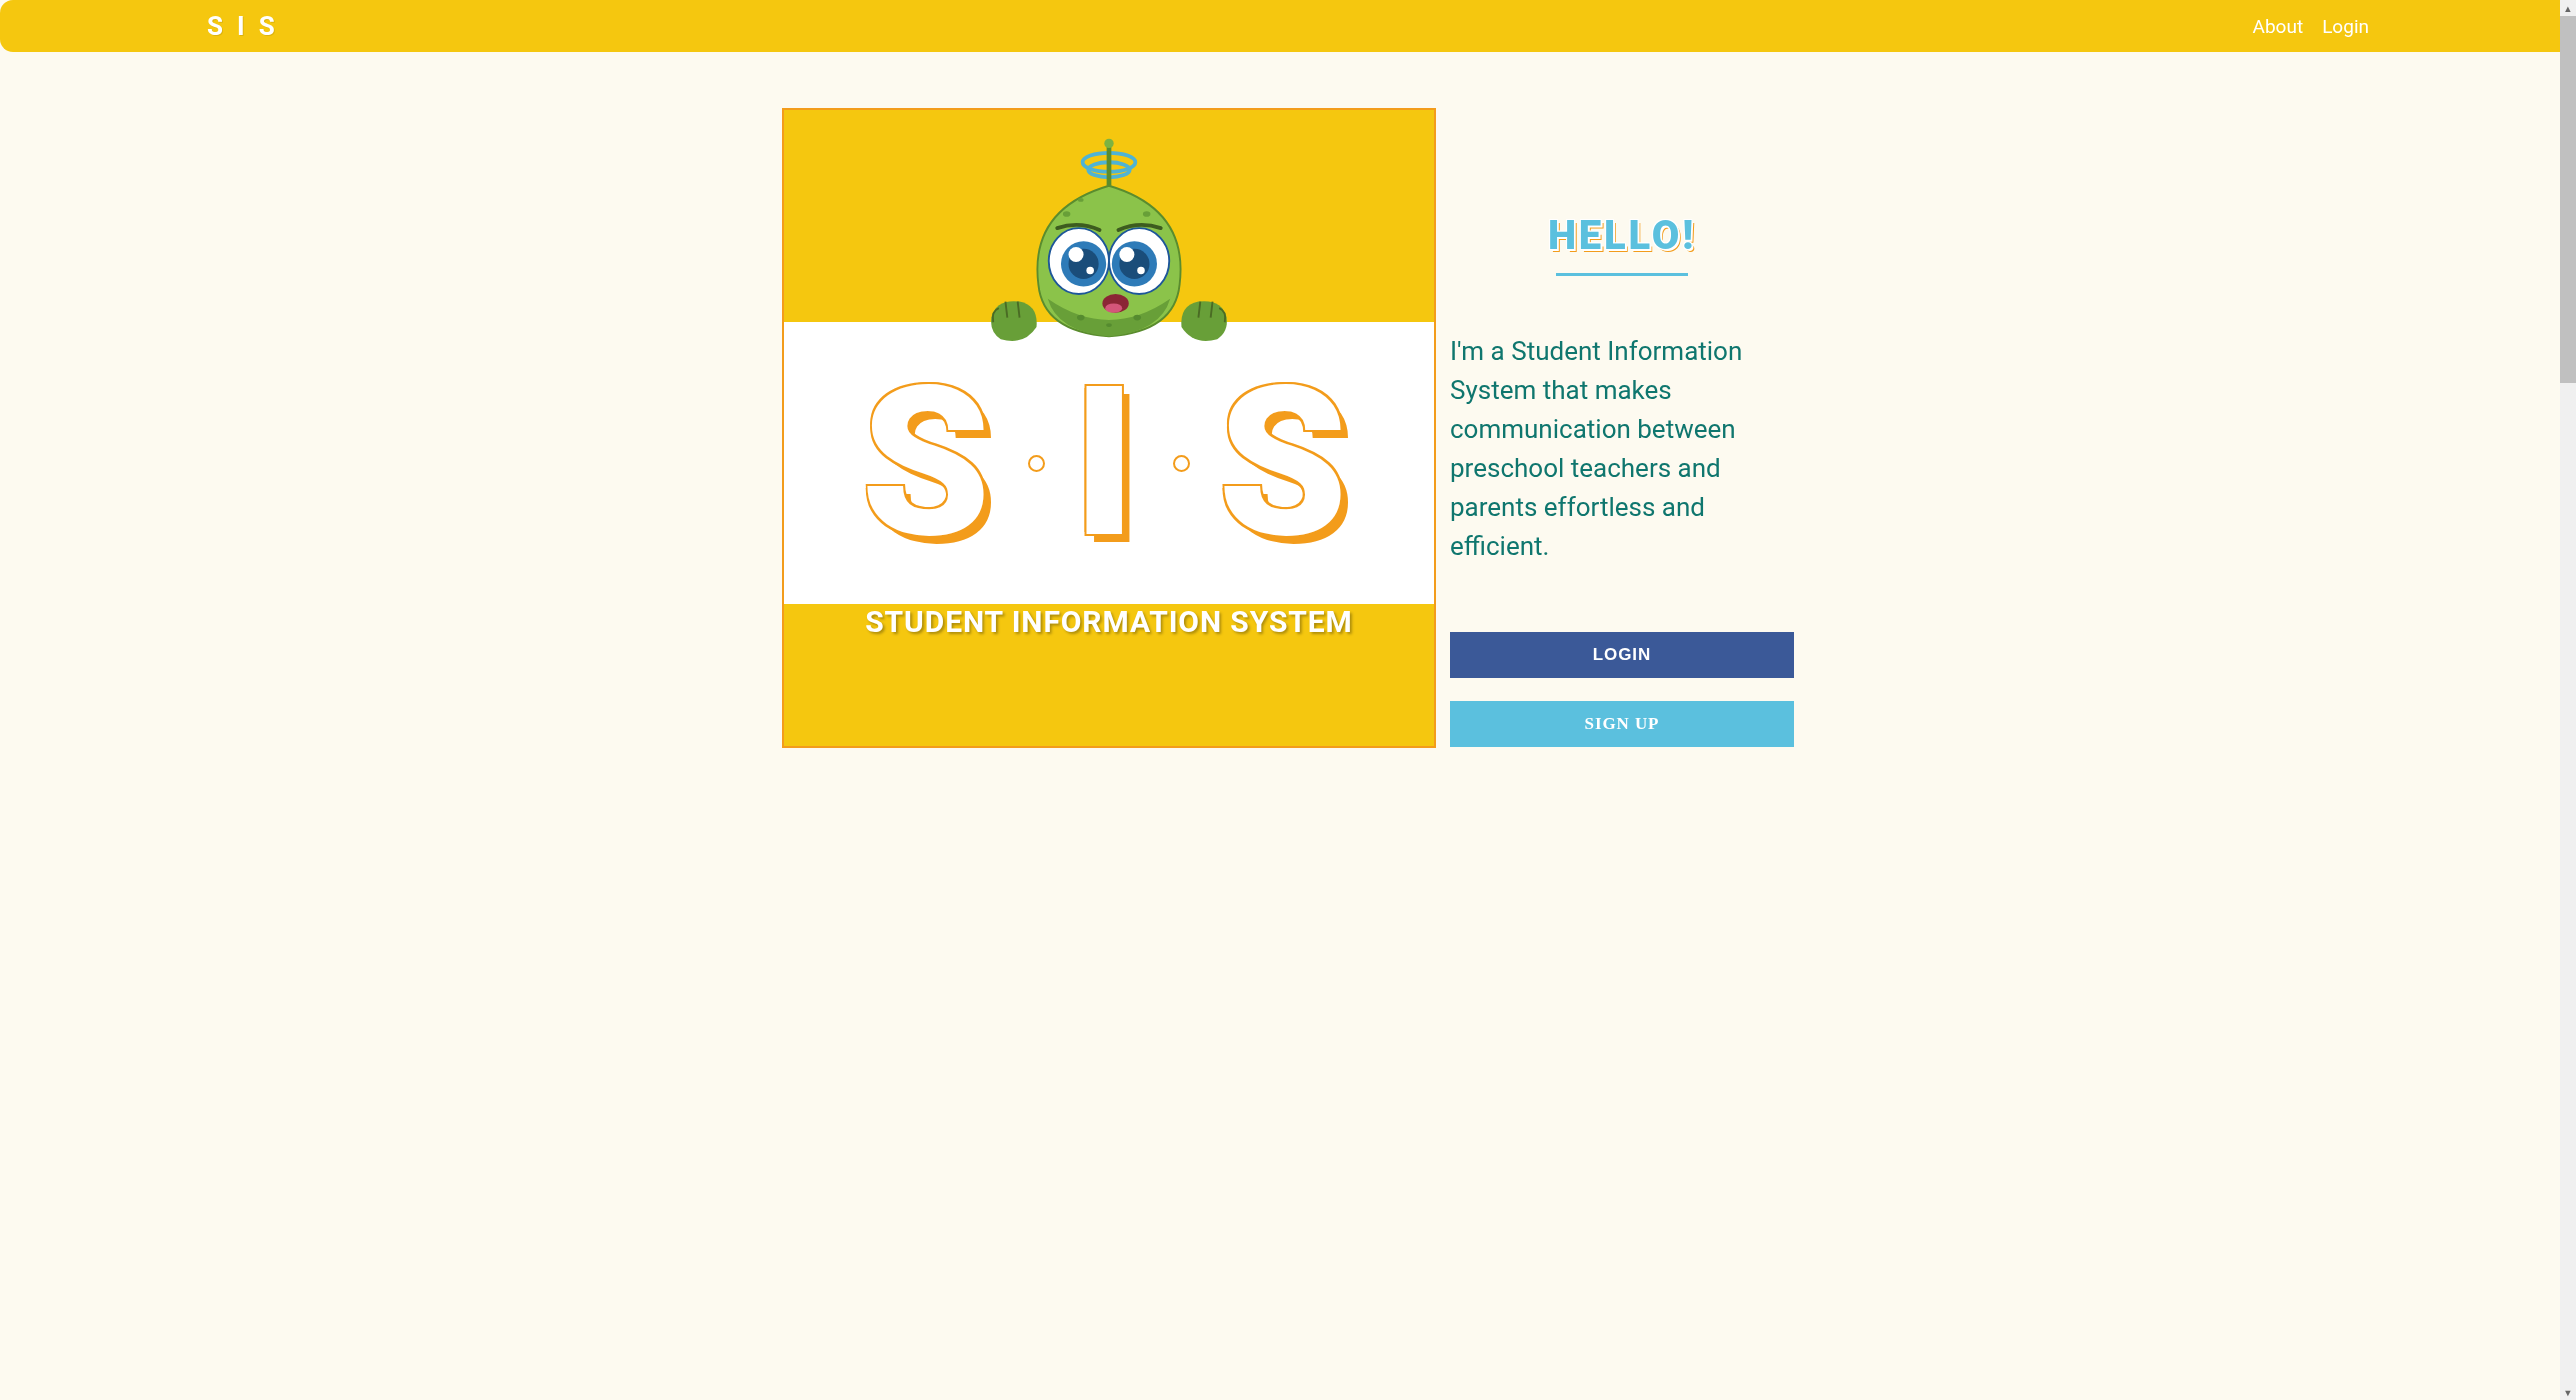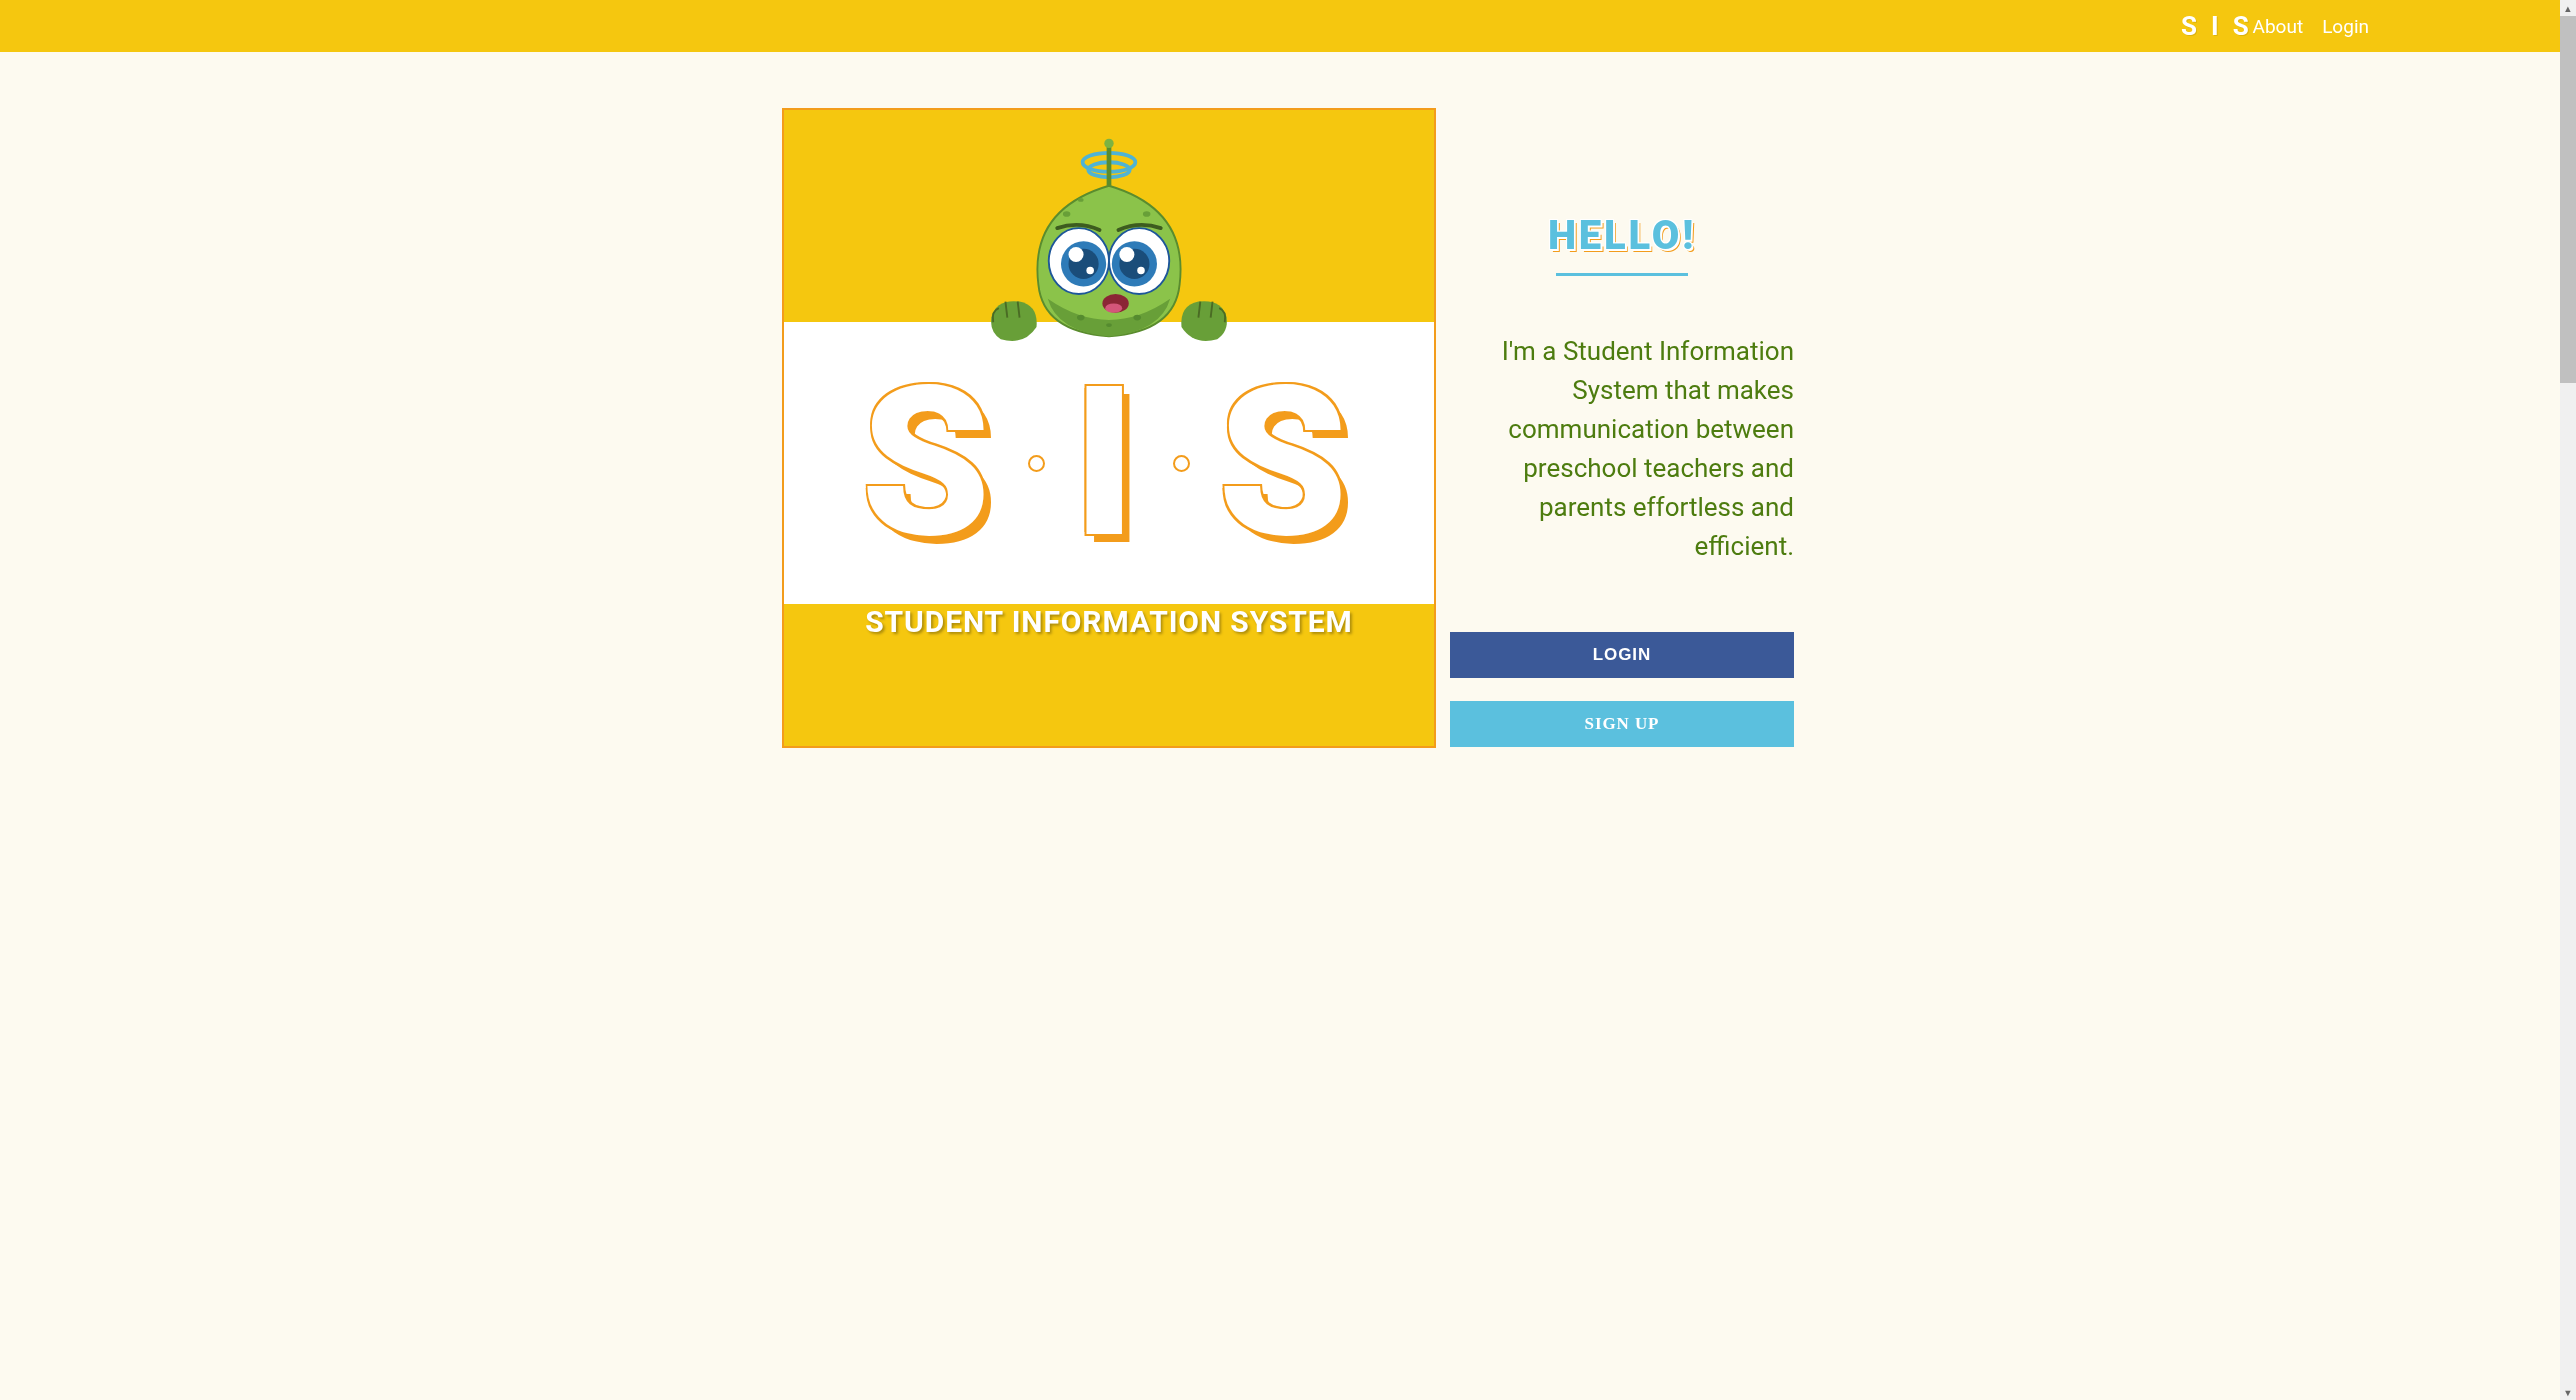--- a/index.html
+++ b/index.html
@@ -12,22 +12,23 @@
       font-family: -apple-system, BlinkMacSystemFont, 'Segoe UI', Roboto, sans-serif;
       background-color: #fdfaf0;
       overflow-x: hidden;
     }
     
     .header {
       background-color: #f5c70f;
       height: 52px;
       display: flex;
       align-items: center;
-      justify-content: flex-end;
+      justify-content: space-between;
       padding: 0 207px;
+      border-radius: 13px;
     }
     
     .logo-small {
       color: white;
       font-size: 26px;
       font-weight: bold;
       letter-spacing: 3.8px;
       text-shadow: 0.9px 0.9px 0 rgba(0,0,0,0.1);
     }
     
@@ -142,24 +143,24 @@
     }
     
     .hello-underline {
       width: 132px;
       height: 2.8px;
       background-color: #5bc0de;
       margin: 0 auto 56px;
     }
     
     .description {
-      color: #4d7c0f;
+      color: #0f766e;
       font-size: 26px;
       line-height: 1.5;
-      text-align: right;
+      text-align: left;
       font-weight: 400;
       margin-bottom: 66px;
     }
     
     .btn {
       display: block;
       width: 100%;
       padding: 13px;
       border: none;
       color: white;

